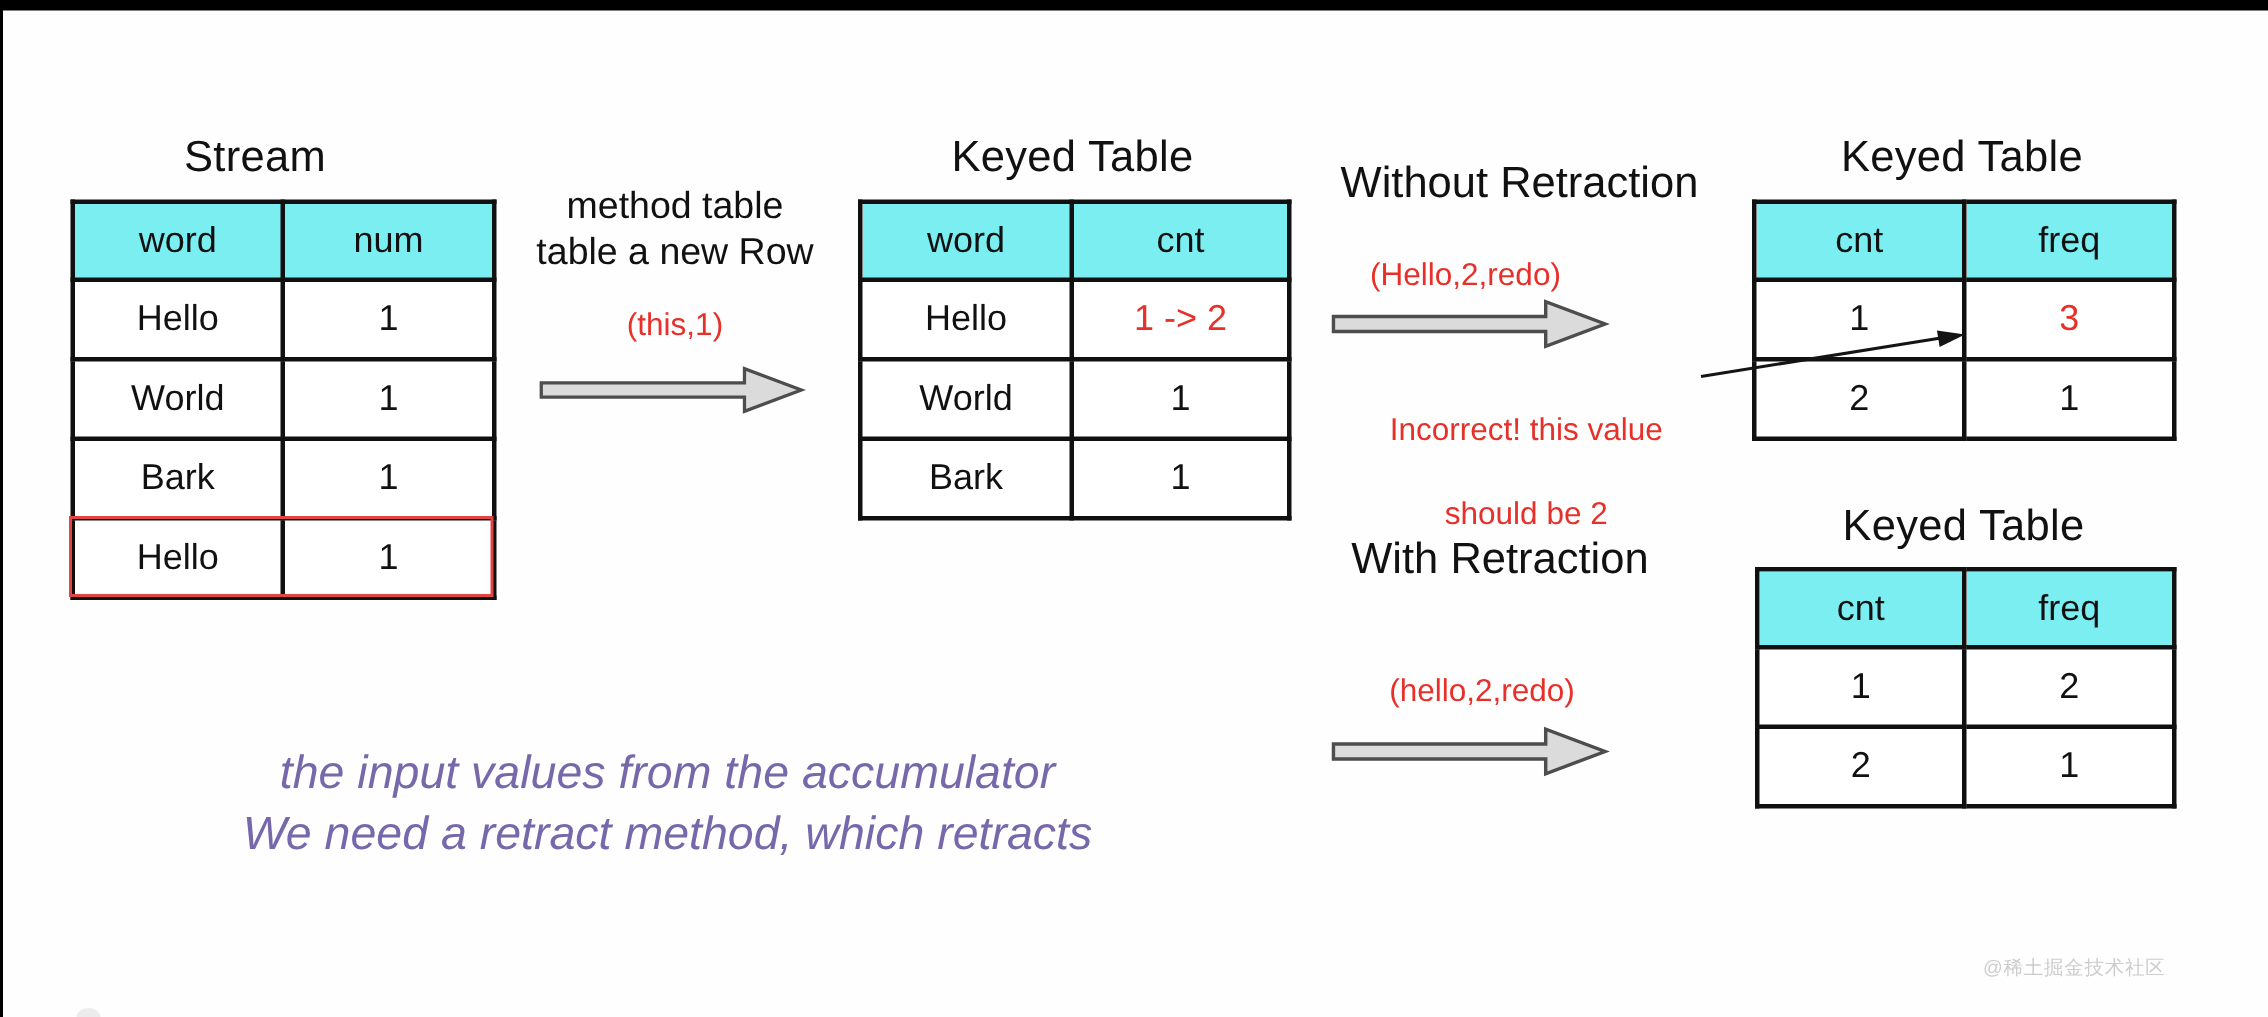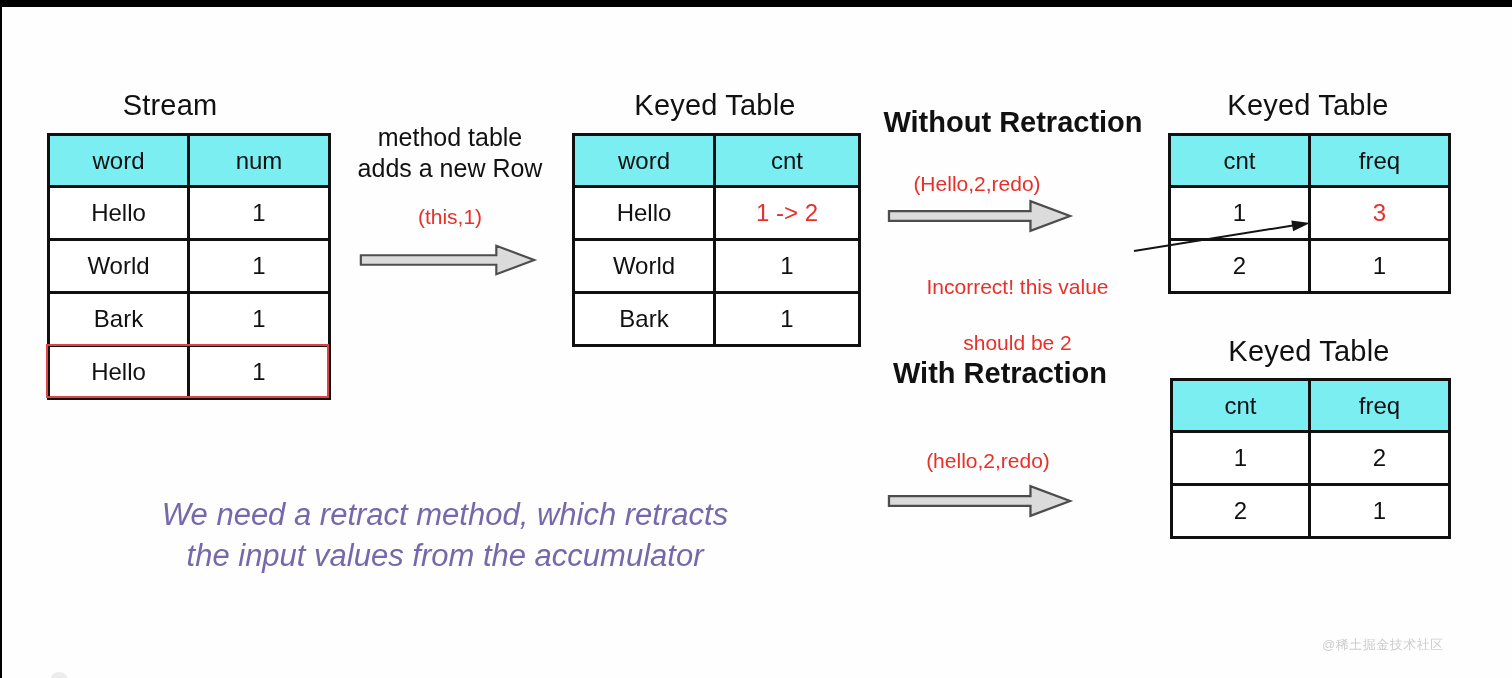--- a/index.html
+++ b/index.html
@@ -12,21 +12,21 @@
   .title{position:absolute;font-size:29px;text-align:center;letter-spacing:.2px;white-space:nowrap;}
   .tbl{position:absolute;border-collapse:collapse;table-layout:fixed;background:#fff;}
   .tbl th,.tbl td{
     border:3px solid #101010;text-align:center;vertical-align:middle;
     font-size:24px;font-weight:400;padding:0;overflow:hidden;
   }
   .tbl th{background:var(--header-fill,#7beef2);}
   .tbl tr{height:53px;}
   .tbl tr.hdr{height:52px;padding-left:32px;}
   .red-text{color:var(--red,#e63029);}
-  .heading{position:absolute;font-size:29px;text-align:center;white-space:nowrap;font-weight:bold;}
+  .heading{position:absolute;font-size:29px;text-align:center;white-space:nowrap;}
   .two-line{position:absolute;font-size:25px;line-height:31px;text-align:center;}
   .annot{position:absolute;font-size:21px;line-height:28px;text-align:center;color:var(--red,#e63029);white-space:pre-line;}
   .arrow{position:absolute;}
   .red-outline{
     position:absolute;left:46px;top:344px;width:283px;height:54px;
     border:2.5px solid var(--red-outline,#e24444);box-sizing:border-box;pointer-events:none;
   }
   .purple-note{
     position:absolute;left:100px;top:494px;width:690px;text-align:center;
     font-size:31px;line-height:41px;font-style:italic;color:var(--purple,#7668ab);
@@ -71,21 +71,21 @@
       <tr>
         <td>Hello</td>
         <td>1</td>
       </tr>
     </tbody>
   </table>
   <div class="red-outline"></div>
 
   <div class="two-line" style="left:340px;top:122px;width:220px;">
     <div>method table</div>
-    <div>adds a new Row</div>
+    <div>table a new Row</div>
   </div>
   <div class="annot" style="left:340px;top:203px;width:220px;">(this,1)</div>
   <svg class="arrow" style="left:355px;top:242px;" width="186" height="36" viewBox="0 0 190 38">
     <polygon points="3,14 146,14 146,4 186,19 146,34 146,24 3,24" style="fill:var(--arrow-fill,#dbdbdb);stroke:var(--arrow-stroke,#4d4d4d);stroke-width:2.3;"></polygon>
   </svg>
 
   <div class="title" style="left:572px;top:89px;width:286px;">Keyed Table</div>
   <table class="tbl" style="left:572px;top:133px;width:286px;">
     <colgroup>
         <col style="width:141px">
@@ -169,21 +169,21 @@
         <td>2</td>
       </tr>
       <tr>
         <td>2</td>
         <td>1</td>
       </tr>
     </tbody>
   </table>
 
   <div class="purple-note">
+    <div>the input values from the accumulator</div>
     <div>We need a retract method, which retracts</div>
-    <div>the input values from the accumulator</div>
   </div>
 
   <div class="watermark">@稀土掘金技术社区</div>
 
   <div class="ghost"></div>
 
 </div>
 
 </body></html>

